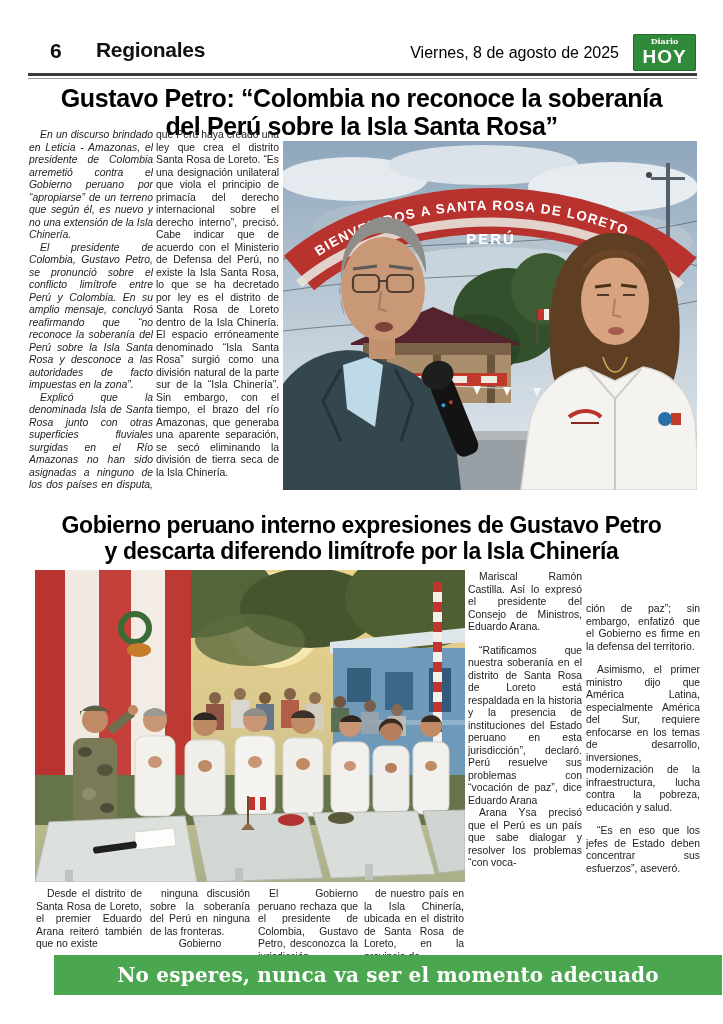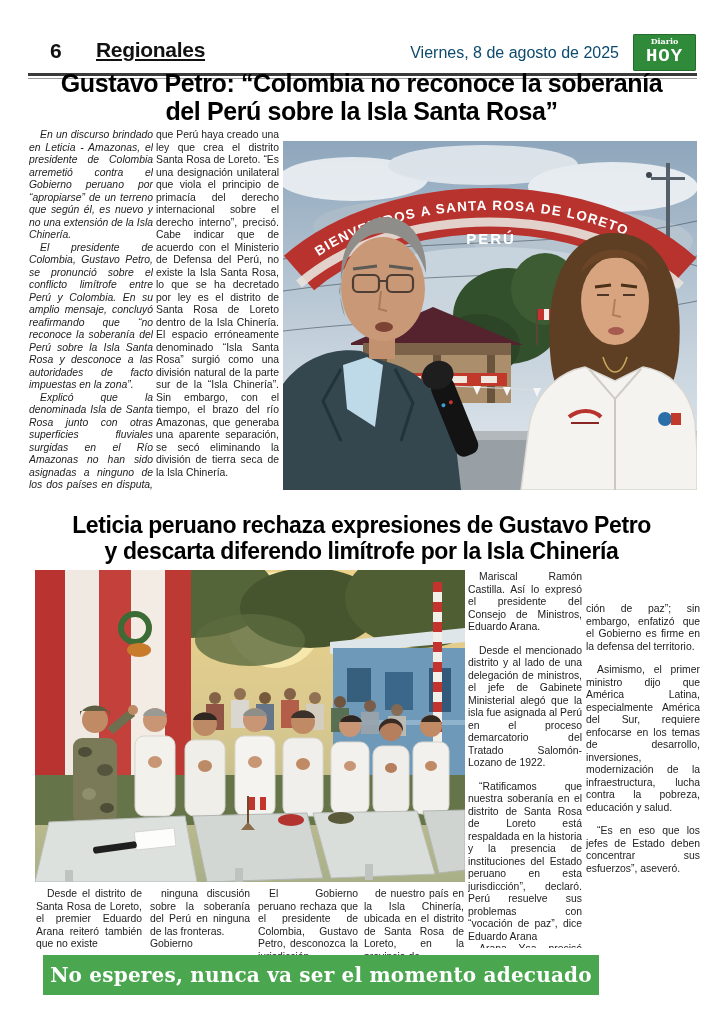--- a/index.html
+++ b/index.html
@@ -1,61 +1,61 @@
 <!DOCTYPE html>
 <html style="--logo-green: #2f8a3a; --banner-green: #4aa64f;"><head>
 <meta charset="utf-8">
 <style>
   html,body{margin:0;padding:0;background:#ffffff;}
   .page{position:relative;width:723px;height:1024px;background:#fff;
         font-family:"Liberation Sans",sans-serif;color:#1c1c1c;overflow:hidden;}
 
   
   .hdr-num{position:absolute;left:50px;top:39px;font-size:21px;font-weight:bold;color:#111;}
-  .hdr-section{position:absolute;left:96px;top:38px;font-size:21px;font-weight:bold;letter-spacing:-0.3px;color:#111;text-decoration:underline;}
-  .hdr-date{position:absolute;right:104px;top:44px;font-size:16px;color:#0c4a6e;text-align:right;}
+  .hdr-section{position:absolute;left:96px;top:38px;font-size:21px;font-weight:bold;letter-spacing:-0.3px;color:#111;}
+  .hdr-date{position:absolute;right:104px;top:44px;font-size:16px;color:#000000;text-align:right;}
   .hdr-logo{position:absolute;left:633px;top:34px;width:63px;height:37px;
             background:var(--logo-green,#2f8a3a);color:#fff;text-align:center;border-radius:2px;
             box-shadow:0 0 0 1px #256b2d inset;}
   .logo-top{font-family:"DejaVu Serif",serif;font-size:8px;font-weight:bold;line-height:11px;padding-top:2px;}
-  .logo-main{font-family:Liberation Mono, monospace;font-size:19px;font-weight:bold;line-height:19px;letter-spacing:1px;}
+  .logo-main{font-family:Liberation Sans, sans-serif;font-size:19px;font-weight:bold;line-height:19px;letter-spacing:1px;}
   .hdr-rule{position:absolute;left:28px;top:73px;width:669px;height:3px;background:#3a3a3a;}
   .hdr-rule2{position:absolute;left:28px;top:78px;width:669px;height:1px;background:#9a9a9a;}
 
   
   .headline{position:absolute;left:20px;width:683px;text-align:center;font-weight:bold;color:#000;
             letter-spacing:-0.4px;}
-  #headline1{top:69px;font-size:25px;line-height:28px;}
+  #headline1{top:84px;font-size:25px;line-height:28px;}
   #headline2{top:512px;font-size:23px;line-height:26px;}
 
   
   .bodycol{position:absolute;font-size:10.4px;line-height:12.5px;text-align:justify;color:#222;overflow:hidden;}
   .bodycol p{margin:0;text-indent:11px;}
   .bodycol p.noindent{text-indent:0;}
   .bodycol p.gap{margin-top:11px;}
   #colA{left:29px;top:129px;width:124px;height:362px;font-style:italic;}
   #colB{left:156px;top:129px;width:123px;height:362px;}
   #colC{left:468px;top:571px;width:114px;height:377px;}
   #colD{left:586px;top:603px;width:114px;height:377px;}
 
   .caption-col{position:absolute;top:888px;font-size:10.4px;line-height:12.5px;text-align:justify;color:#222;}
   .caption-col p{margin:0;text-indent:11px;}
-  .caption-col p.center{text-indent:0;}
+  .caption-col p.center{text-align:center;text-indent:0;}
   #cap1{left:36px;width:106px;}
   #cap2{left:150px;width:100px;}
   #cap3{left:258px;width:100px;}
   #cap4{left:364px;width:100px;}
 
   
   .photo1{position:absolute;left:283px;top:141px;width:414px;height:349px;}
   .photo2{position:absolute;left:35px;top:570px;width:430px;height:312px;}
   .photo1 svg,.photo2 svg{display:block;width:100%;height:100%;}
 
   
-  .footer-banner{position:absolute;left:43px;top:955px;width:556px;height:40px;
+  .footer-banner{position:absolute;left:54px;top:955px;width:668px;height:40px;
                  background:var(--banner-green,#4aa64f);color:#fff;display:flex;align-items:center;justify-content:center;
                  font-family:"DejaVu Serif",serif;font-weight:bold;font-size:20px;letter-spacing:0.2px;}
 </style>
 </head>
 <body>
 
 <div class="page">
 
   <div class="hdr-num">6</div>
   <div class="hdr-section">Regionales</div>
@@ -204,21 +204,21 @@
         </g>
         <g>
           <circle cx="382" cy="278" r="7" fill="#2b6fa8"></circle>
           <rect x="388" y="272" width="10" height="12" fill="#c0392b"></rect>
         </g>
       </g>
     </svg>
   </div>
 
   <div class="headline" id="headline2">
-    <div>Leticia peruano rechaza expresiones de Gustavo Petro</div>
+    <div>Gobierno peruano interno expresiones de Gustavo Petro</div>
     <div>y descarta diferendo limítrofe por la Isla Chinería</div>
   </div>
 
   <div class="photo2">
     <svg viewBox="0 0 430 312" xmlns="http://www.w3.org/2000/svg">
       <defs>
         <linearGradient id="sun2" x1="0" y1="0" x2="0" y2="1">
           <stop offset="0" stop-color="#ecd28a"></stop>
             <stop offset="0.5" stop-color="#d8c88f"></stop>
             <stop offset="1" stop-color="#a8b088"></stop>
@@ -371,21 +371,20 @@
           <polygon points="206,260 220,260 213,252" fill="#8a6b4a"></polygon>
         </g>
         <ellipse cx="256" cy="250" rx="13" ry="6" fill="#b23330"></ellipse>
         <ellipse cx="306" cy="248" rx="13" ry="6" fill="#5a5a3a"></ellipse>
       </g>
     </svg>
   </div>
 
   <div class="bodycol" id="colC">
     <p>Mariscal Ramón Castilla. Así lo expresó el presidente del Consejo de Ministros, Eduardo Arana.</p>
-    <p class="gap">Desde el mencionado distrito y al lado de una delegación de ministros, el jefe de Gabinete Ministerial alegó que la isla fue asignada al Perú en el proceso demarcatorio del Tratado Salomón-Lozano de 1922.</p>
     <p class="gap">“Ratificamos que nuestra soberanía en el distrito de Santa Rosa de Loreto está respaldada en la historia y la presencia de instituciones del Estado peruano en esta jurisdicción”, declaró. Perú resuelve sus problemas con “vocación de paz”, dice Eduardo Arana</p>
     <p>Arana Ysa precisó que el Perú es un país que sabe dialogar y resolver los problemas “con voca-</p>
   </div>
   <div class="bodycol" id="colD">
     <p class="noindent">ción de paz”; sin embargo, enfatizó que el Gobierno es firme en la defensa del territorio.</p>
     <p class="gap">Asimismo, el primer ministro dijo que América Latina, especialmente América del Sur, requiere enfocarse en los temas de desarrollo, inversiones, modernización de la infraestructura, lucha contra la pobreza, educación y salud.</p>
     <p class="gap">“Es en eso que los jefes de Estado deben concentrar sus esfuerzos”, aseveró.</p>
   </div>
 
   <div class="caption-col" id="cap1">

